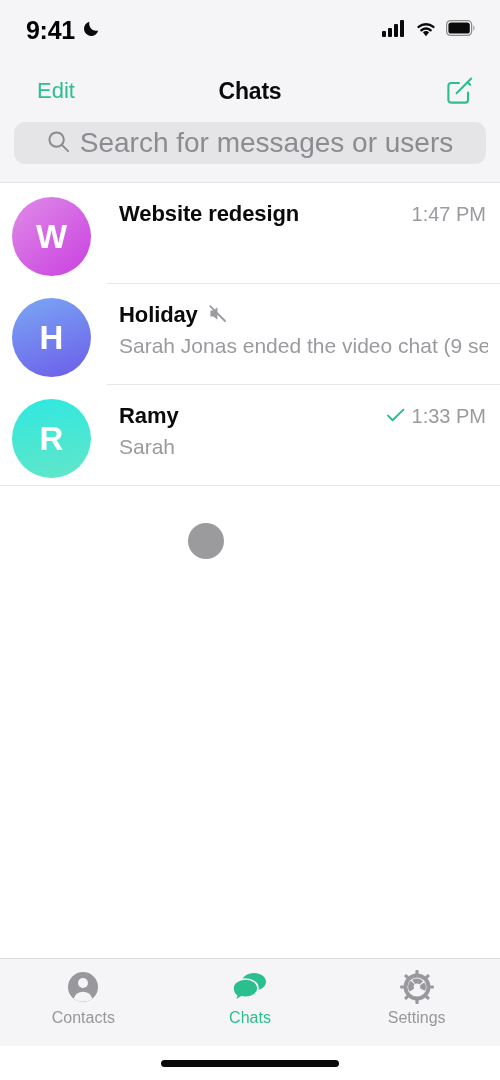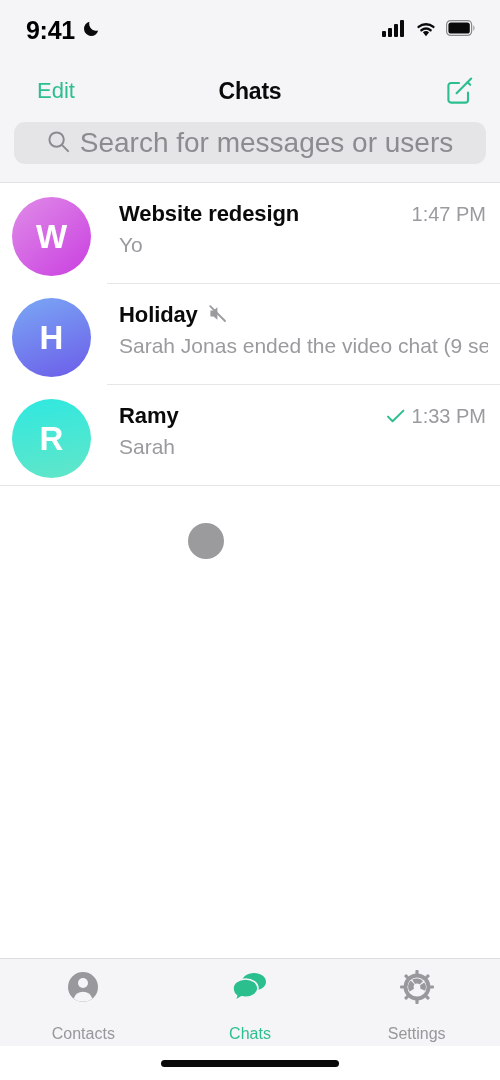--- a/index.html
+++ b/index.html
@@ -167,21 +167,21 @@
     color: #9a9a9f;
     margin-top: 6px;
     white-space: nowrap;
     overflow: hidden;
   }
   .chat-meta {
     position: absolute;
     right: 14px;
     top: 20px;
     display: flex;
-    align-items: flex-end;
+    align-items: center;
     gap: 6px;
   }
   .check-icon { display: block; }
   .chat-time {
     font-size: 20px;
     color: #9a9a9f;
     white-space: nowrap;
   }
   .row-divider {
     position: absolute;
@@ -217,21 +217,21 @@
     display: flex;
     align-items: flex-start;
     padding-top: 11px;
     flex: 0 0 auto;
   }
   .tab-item {
     flex: 1 1 0;
     display: flex;
     flex-direction: column;
     align-items: center;
-    gap: 22px;
+    gap: 6px;
     cursor: pointer;
     background: none;
     border: none;
     font-family: inherit;
   }
   .tab-icon { height: 34px; display: flex; align-items: center; justify-content: center; }
   .tab-label {
     font-size: 16px;
     color: #97979c;
     line-height: 1;
@@ -323,21 +323,20 @@
   <div class="chat-list">
 
     <div class="chat-row">
       <div class="avatar" style="background:linear-gradient(140deg,#e08ce8,#c93fe0);">
         <span>W</span>
       </div>
       <div class="chat-body">
         <div class="chat-top">
           <span class="chat-name">Website redesign</span>
         </div>
-        <div class="chat-preview">Yo</div>
       </div>
       <div class="chat-meta">
         <span class="chat-time">1:47 PM</span>
       </div>
       <div class="row-divider"></div>
     </div>
 
     <div class="chat-row">
       <div class="avatar" style="background:linear-gradient(160deg,#7aa8f5,#6c5ce9);">
         <span>H</span>

